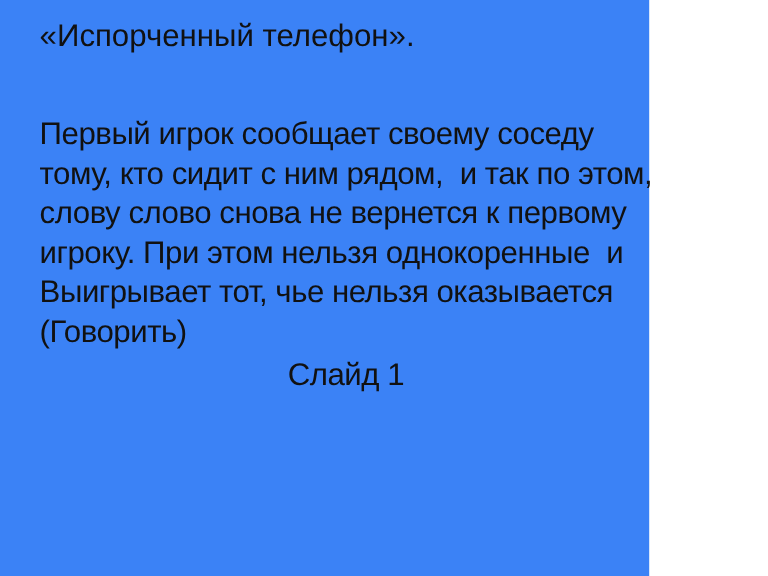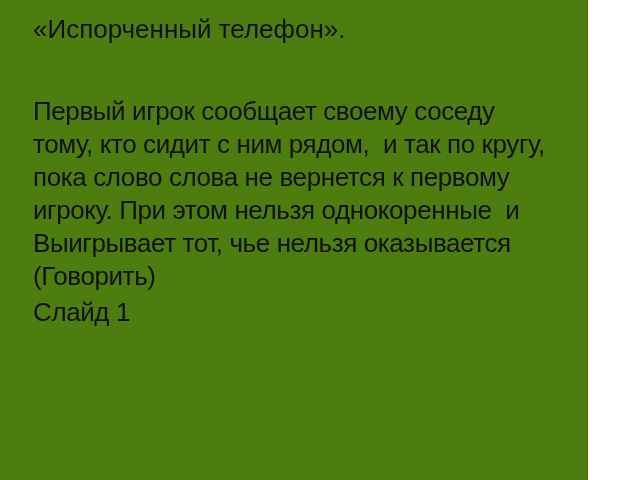--- a/index.html
+++ b/index.html
@@ -9,23 +9,23 @@
   body {
     width: 640px;
     height: 480px;
     background: #ffffff;
     font-family: "Liberation Sans", sans-serif;
     color: #111111;
     overflow: hidden;
   }
   .slide {
     position: relative;
-    width: 588px;
+    width: 541px;
     height: 480px;
-    background: #4d7c0f;
+    background: #3b82f6;
   }
   .slide-title {
     position: absolute;
     left: 33px;
     top: 13px;
     font-size: 26px;
     line-height: 33px;
     font-weight: 400;
     letter-spacing: 0;
     white-space: pre;
@@ -38,33 +38,34 @@
     line-height: 33px;
     letter-spacing: -0.4px;
   }
   .body-line {
     white-space: pre; 
     height: 33px;
   }
   .slide-footer {
     margin-top: 3px;
     white-space: pre;
+    text-align: center;
   }
 </style>
 </head>
 <body>
 
 <div class="slide">
 
   <div class="slide-title">«Испорченный телефон».</div>
 
   <div class="slide-body">
     <div class="body-line">Первый игрок сообщает своему соседу</div>
-    <div class="body-line">тому, кто сидит с ним рядом,  и так по кругу,</div>
-    <div class="body-line">пока слово слова не вернется к первому</div>
+    <div class="body-line">тому, кто сидит с ним рядом,  и так по этом,</div>
+    <div class="body-line">слову слово снова не вернется к первому</div>
     <div class="body-line">игроку. При этом нельзя однокоренные  и</div>
     <div class="body-line">Выигрывает тот, чье нельзя оказывается</div>
     <div class="body-line">(Говорить)</div>
 
     <div class="slide-footer">Слайд 1</div>
   </div>
 
 </div>
 
 </body></html>

